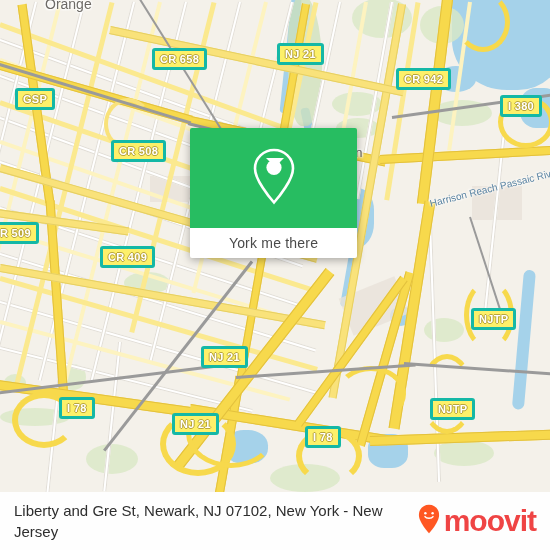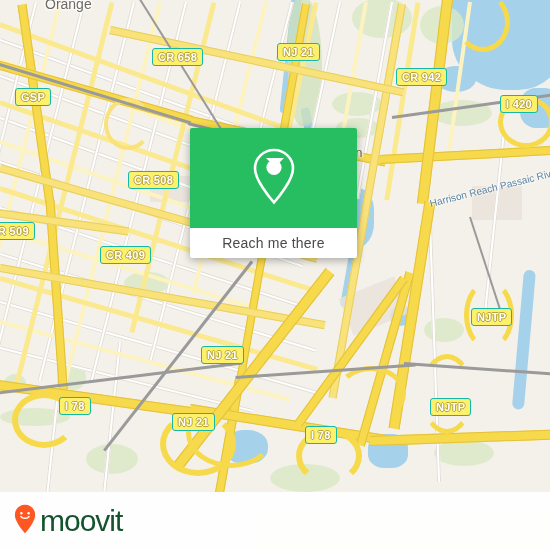--- a/index.html
+++ b/index.html
@@ -23,21 +23,21 @@
   .rd{position:absolute;transform-origin:0 50%;}
   .motorway{background:#f7d94c;border-top:1px solid #e3c13d;border-bottom:1px solid #e3c13d;}
   .trunk{background:#f9e27a;border-top:1px solid #e6cf63;border-bottom:1px solid #e6cf63;}
   .primary{background:#fbe98f;}
   .secondary{background:#fdf3c0;}
   .street{background:#ffffff;border-top:1px solid #e2ded6;border-bottom:1px solid #e2ded6;}
   .rail{background:#9a9a9a;}
 
   
   .shield{
-    position:absolute;background:#fdf06a;border:1px solid #14b8a6;border-radius:3px;
+    position:absolute;background:#fdf06a;border:3px solid #14b8a6;border-radius:3px;
     color:#ffffff;font-weight:bold;font-size:11px;line-height:14px;
     padding:1px 5px;white-space:nowrap;
     text-shadow:-1px 0 #b9a53a,0 1px #b9a53a,1px 0 #b9a53a,0 -1px #b9a53a;
     letter-spacing:.3px;
   }
   .placelabel{
     position:absolute;color:#6d6a66;font-size:14px;white-space:nowrap;
     text-shadow:1px 1px 2px #fff,-1px -1px 2px #fff,1px -1px 2px #fff,-1px 1px 2px #fff;
   }
   .waterlabel{
@@ -62,21 +62,21 @@
   
   #attrib{position:absolute;left:10px;top:472px;font-size:12px;color:#444;
     text-shadow:1px 1px 1px #fff,-1px -1px 1px #fff,1px -1px 1px #fff,-1px 1px 1px #fff;}
 
   
   #footer{position:absolute;left:0;top:492px;width:550px;height:58px;
     background:rgba(255,255,255,.93);display:flex;align-items:center;
     justify-content:space-between;padding:0 14px;box-sizing:border-box;}
   #footer-text{color:#2e2e2e;font-size:15px;line-height:21px;max-width:370px;}
   #brand{display:flex;align-items:center;gap:4px;}
-  #brand-word{font-size:30px;color:#14532d;letter-spacing:-1px;font-weight:400;}
+  #brand-word{font-size:30px;color:#ef4444;letter-spacing:-1px;font-weight:700;}
   .fpin{width:22px;height:30px;}
 </style>
 </head>
 <body>
 
 <div id="screen">
 
   <div id="map">
 
     <div class="land" style="left:0;top:0;width:550px;height:492px;"></div>
@@ -204,23 +204,23 @@
     <div class="rd rail" style="left:252px;top:260px;width:240px;height:3px;transform:rotate(128deg);"></div>
     <div class="rd rail" style="left:-6px;top:392px;width:250px;height:3px;transform:rotate(-7deg);"></div>
     <div class="rd rail" style="left:236px;top:376px;width:180px;height:3px;transform:rotate(-4deg);"></div>
     <div class="rd rail" style="left:404px;top:362px;width:160px;height:3px;transform:rotate(4deg);"></div>
     <div class="rd rail" style="left:392px;top:116px;width:180px;height:3px;transform:rotate(-8deg);"></div>
     <div class="rd rail" style="left:470px;top:216px;width:110px;height:2px;transform:rotate(72deg);"></div>
 
     <div class="shield" style="left:152px;top:48px;">CR 658</div>
     <div class="shield" style="left:277px;top:43px;">NJ 21</div>
     <div class="shield" style="left:396px;top:68px;">CR 942</div>
-    <div class="shield" style="left:500px;top:95px;">I 420</div>
+    <div class="shield" style="left:500px;top:95px;">I 380</div>
     <div class="shield" style="left:15px;top:88px;">GSP</div>
-    <div class="shield" style="left:128px;top:140px;margin-top:31px;">CR 508</div>
+    <div class="shield" style="left:111px;top:140px;">CR 508</div>
     <div class="shield" style="left:-8px;top:222px;">R 509</div>
     <div class="shield" style="left:100px;top:246px;">CR 409</div>
     <div class="shield" style="left:471px;top:308px;">NJTP</div>
     <div class="shield" style="left:201px;top:346px;">NJ 21</div>
     <div class="shield" style="left:430px;top:398px;">NJTP</div>
     <div class="shield" style="left:59px;top:397px;">I 78</div>
     <div class="shield" style="left:172px;top:413px;">NJ 21</div>
     <div class="shield" style="left:305px;top:426px;">I 78</div>
 
     <div class="placelabel" style="left:45px;top:-4px;">Orange</div>
@@ -233,26 +233,27 @@
   <div id="card">
     <div id="card-top">
       <span>
         <svg width="46" height="58" viewBox="0 0 46 58" aria-hidden="true">
           <path d="M23 3 C12.5 3 4 11.2 4 21.4 C4 32.5 18 50 23 55.5 C28 50 42 32.5 42 21.4 C42 11.2 33.5 3 23 3 Z" fill="none" stroke="#ffffff" stroke-width="2.6"></path>
           <circle cx="23" cy="20.5" r="7.6" fill="#ffffff"></circle>
         </svg>
       </span>
     </div>
     <div id="card-bottom">
-      <span id="card-label">Reach me there</span>
+      <span id="card-label">York me there</span>
     </div>
   </div>
   <div id="card-tail"></div>
 
   <div id="footer">
+    <div id="footer-text">Liberty and Gre St, Newark, NJ 07102, New York - New Jersey</div>
     <div id="brand">
       <span>
         <svg class="fpin" viewBox="0 0 22 30" aria-hidden="true">
           <path d="M11 0.8 C5.2 0.8 0.9 5.2 0.9 10.9 C0.9 18.2 11 29.2 11 29.2 C11 29.2 21.1 18.2 21.1 10.9 C21.1 5.2 16.8 0.8 11 0.8 Z" fill="#ff5722"></path>
           <circle cx="7.4" cy="9.2" r="1.25" fill="#ffffff"></circle>
           <circle cx="14.6" cy="9.2" r="1.25" fill="#ffffff"></circle>
           <path d="M7.0 12.6 C8.3 14.8 13.7 14.8 15.0 12.6" fill="none" stroke="#ffffff" stroke-width="1.5" stroke-linecap="round"></path>
         </svg>
       </span>
       <span id="brand-word">moovit</span>

